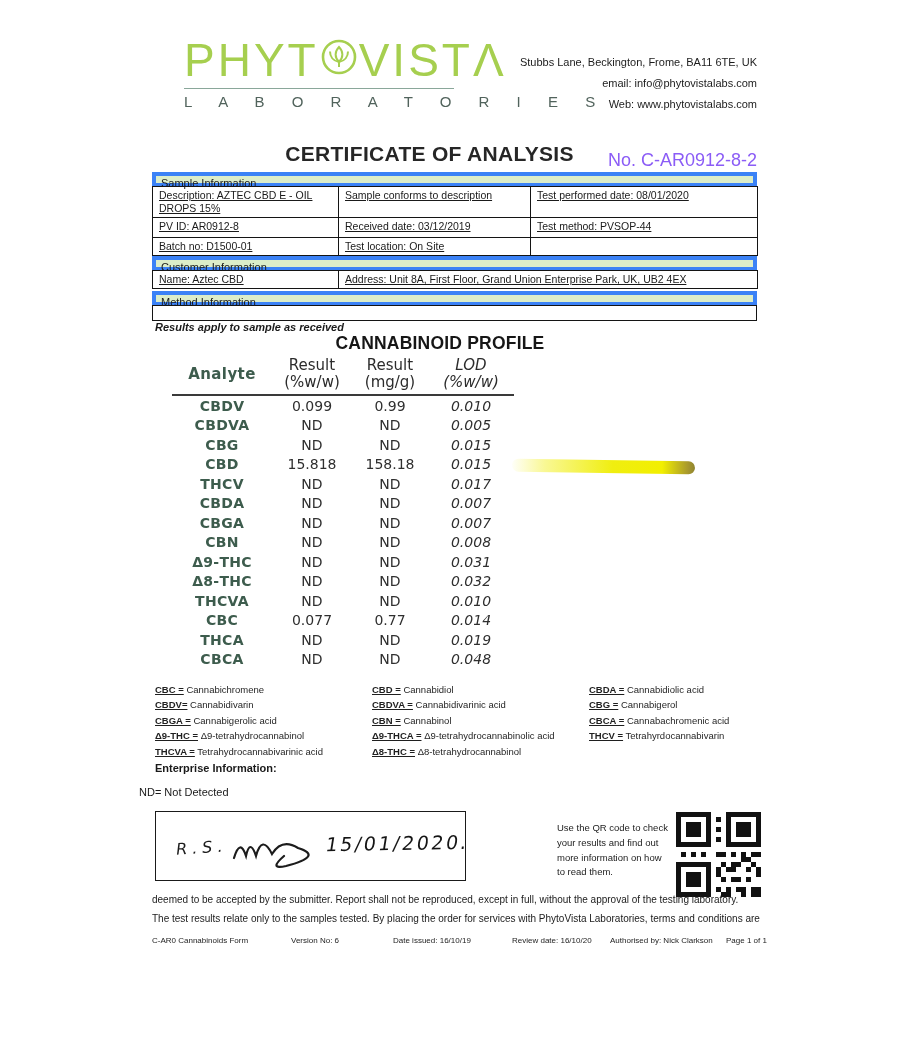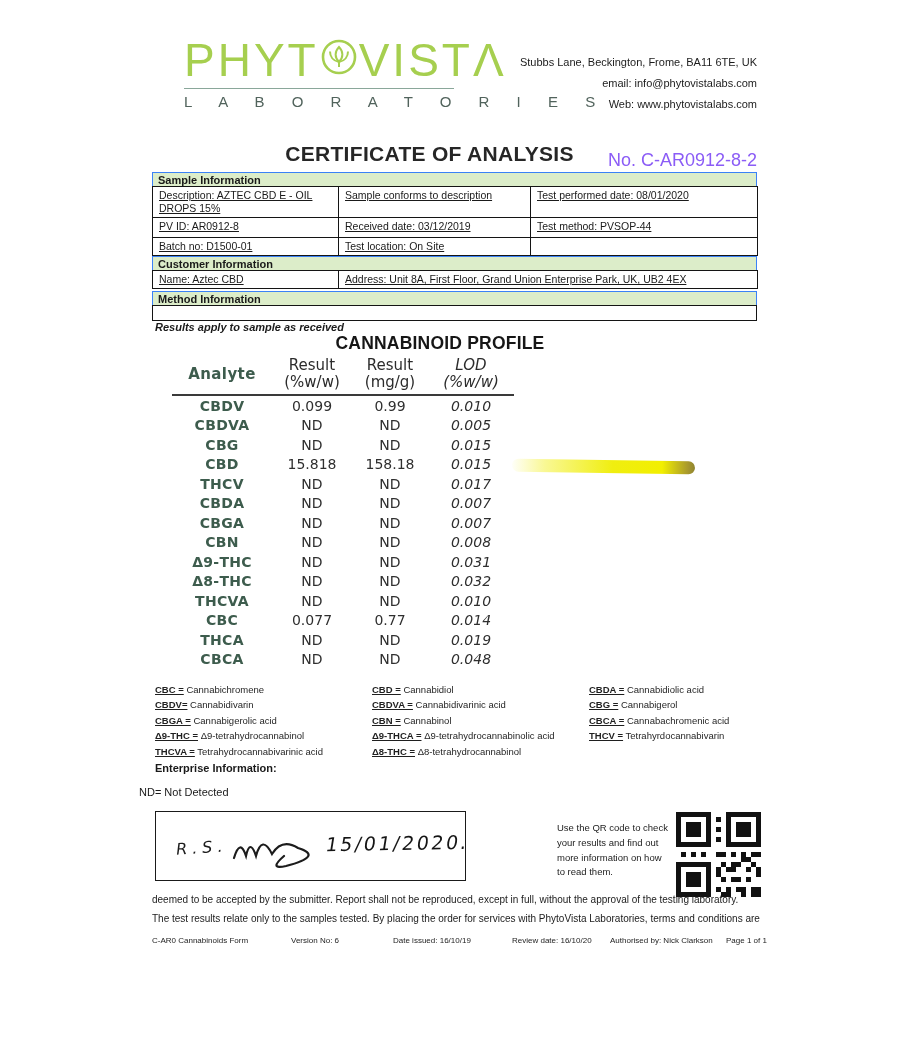--- a/index.html
+++ b/index.html
@@ -17,22 +17,22 @@
            line-height:21px;color:#1c1c1c;}
 
   
   .title-row{position:absolute;left:152px;top:142px;width:605px;height:26px;}
   .title-main{position:absolute;left:0;right:0;text-align:center;transform:translateX(-25px);
               font-size:21px;font-weight:bold;color:#262626;letter-spacing:0.3px;}
   .title-number{position:absolute;right:0;top:8px;font-size:18px;color:#8b5cf6;}
 
   
   .section{position:absolute;left:152px;width:605px;}
-  .bar{box-sizing:border-box;border:1px solid #3b82f6;background:#dcedc9;height:15px;
-       font-weight:bold;font-size:11px;line-height:12px;padding:1px 5px;}
+  .bar{box-sizing:border-box;border:4px solid #3b82f6;background:#dcedc9;height:15px;
+       font-weight:normal;font-size:11px;line-height:12px;padding:1px 5px;}
   .info-table{width:605px;border-collapse:collapse;table-layout:fixed;margin-top:-1px;text-decoration:underline;}
   .info-table td{border:1px solid #141414;font-size:10.5px;padding:2px 6px;
                  vertical-align:top;line-height:13px;}
 
   .results-note{position:absolute;left:155px;top:321px;font-size:11px;font-weight:bold;
                 font-style:italic;}
 
   
   .profile-title{position:absolute;left:270px;top:333px;width:340px;text-align:center;
                  font-size:17.5px;font-weight:bold;letter-spacing:0.2px;color:#161616;}

